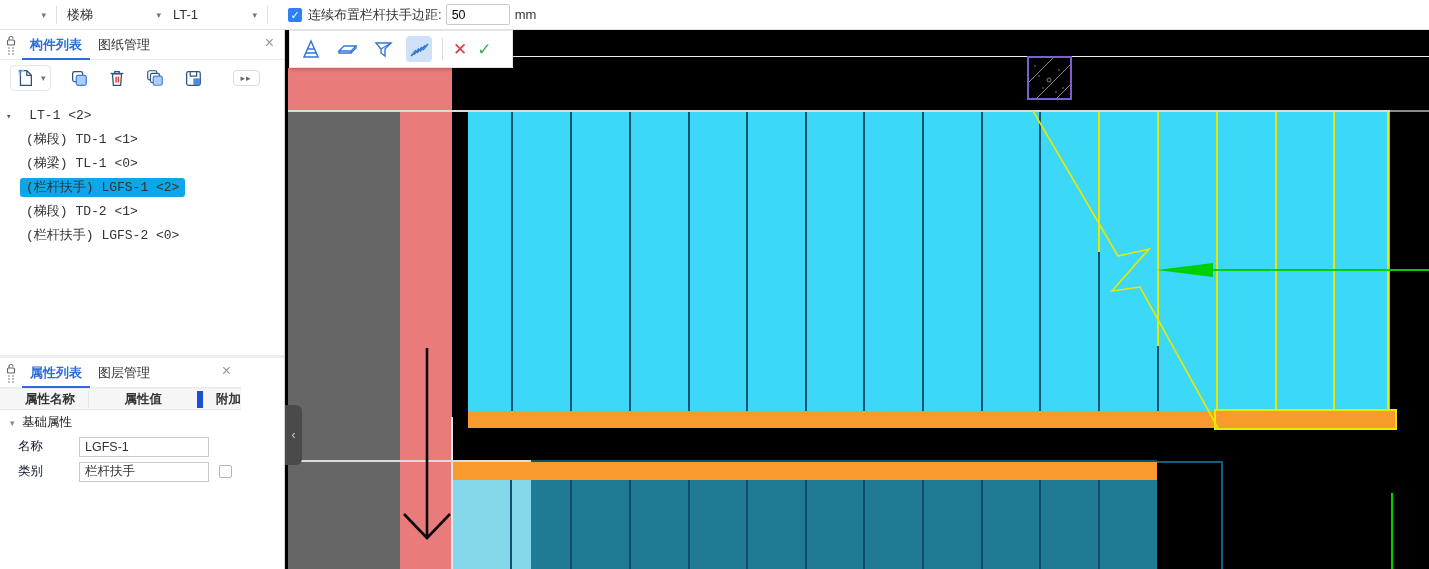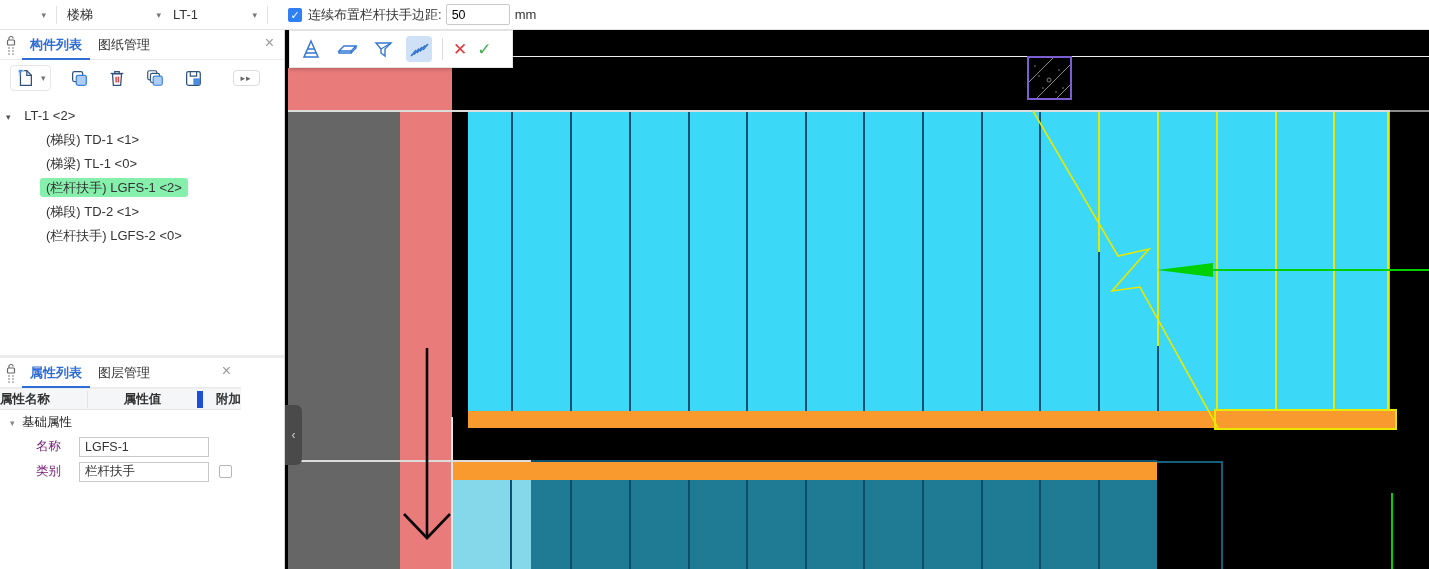--- a/index.html
+++ b/index.html
@@ -23,40 +23,40 @@
   .tab { padding:0 8px; height:30px; line-height:30px; cursor:default; color:#333; }
   .tab.active { color:#2f6dd6; border-bottom:2px solid #2f6dd6; font-weight:bold; }
   .close-x { position:absolute; right:10px; top:4px; color:#999; font-size:16px; }
   .tb { display:flex; align-items:center; height:36px; padding:0 10px; gap:18px; }
   .tbtn { display:flex; align-items:center; }
   .newgrp { border:1px solid #e6e6e6; border-radius:4px; padding:2px 4px; display:flex; align-items:center; }
   .morebtn { border:1px solid #dcdcdc; border-radius:4px; padding:2px 7px; color:#666; font-size:9px; letter-spacing:1px; margin-left:12px; }
   .searchbox { margin:4px 12px; height:24px; background:#f1f2f4; border-radius:12px; display:flex; align-items:center; padding:0 10px; color:#9aa0a6; }
   .searchbox input { border:none; background:transparent; outline:none; flex:1; font-size:12.5px; color:#555; font-family:inherit; }
   .tree { padding:8px 0 0 0; }
-  .tree-item { height:24px; line-height:24px; white-space:nowrap; }
+  .tree-item { height:24px; line-height:24px; white-space:nowrap;font-family:Liberation Mono, monospace; }
   .tree-item .lbl { padding:2px 6px; border-radius:3px; }
   .tree-item.root { padding-left:6px; }
-  .tree-item.child { padding-left:40px; }
-  .tree-item.sel .lbl { background:#86efac; }
+  .tree-item.child { padding-left:20px; }
+  .tree-item.sel .lbl { background:#0ea5e9; }
   .tree-caret { color:#555; font-size:9px; margin-right:4px; }
 
   
   .ptable { width:100%; font-size:12.5px; }
   .prow { display:flex; align-items:center; height:25px; }
   .phead { background:#f5f6f7; border-bottom:1px solid #e4e4e4; border-top:1px solid #eee; font-weight:bold; height:22px; }
   .c1 { width:104px; padding-left:18px; }
-  .phead .c1 { padding-left:0; }
+  .phead .c1 { text-align:center; padding-left:12px; }
   .c2 { width:136px; }
   .phead .c2 { text-align:center; }
   .c3 { width:45px; text-align:right; }
   .phead .c1b { border-right:1px solid #e4e4e4; }
   .grp { height:24px; line-height:24px; padding-left:10px; color:#222; }
   .grp .tree-caret { color:#888; }
-  .pname { color:#701a75;text-align:center; }
+  .pname { color:#0f172a; }
   .pinput { width:130px; height:20px; border:1px solid #c9c9c9; padding:0 5px; font-size:12.5px; font-family:inherit; color:#333; }
   .pcheck { width:13px; height:13px; border:1px solid #b5b5b5; border-radius:2px; background:#fff; margin:0 auto; }
 
   
   #canvas { left:285px; top:30px; width:1144px; height:539px; background:#000; overflow:hidden; position:absolute; }
   .v { position:absolute; top:0; width:2px; height:100%; }
 
   
   #ftoolbar { left:4px; top:0; width:224px; height:38px; background:#fff; border:1px solid #e4e4e4; box-shadow:0 1px 4px rgba(0,0,0,.25); display:flex; align-items:center; padding:0 8px; gap:10px; }
   .ficon { width:26px; height:26px; display:flex; align-items:center; justify-content:center; border-radius:4px; }

